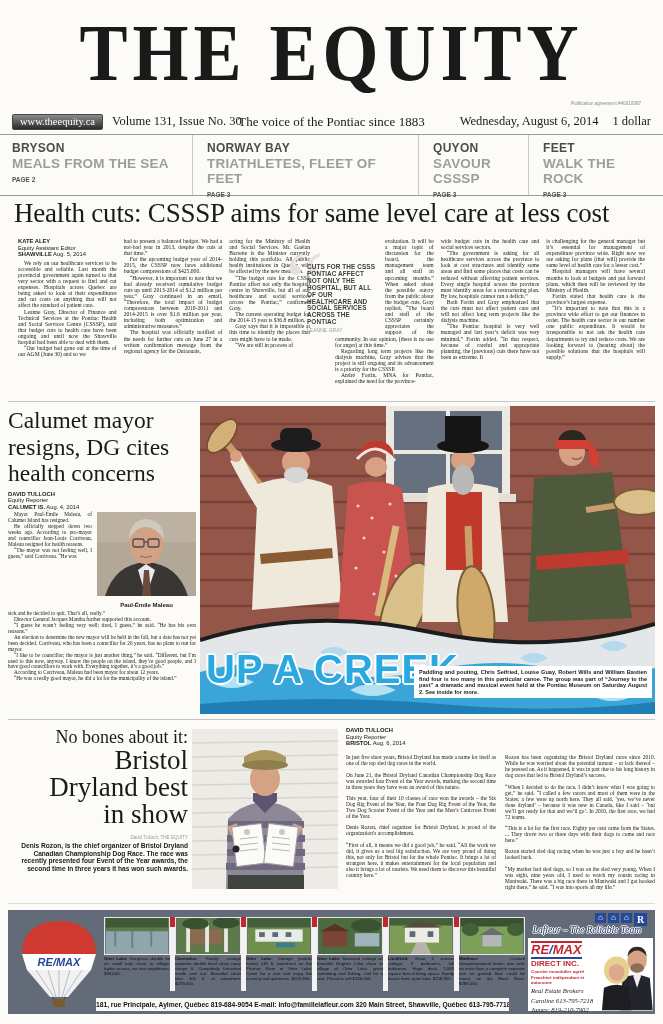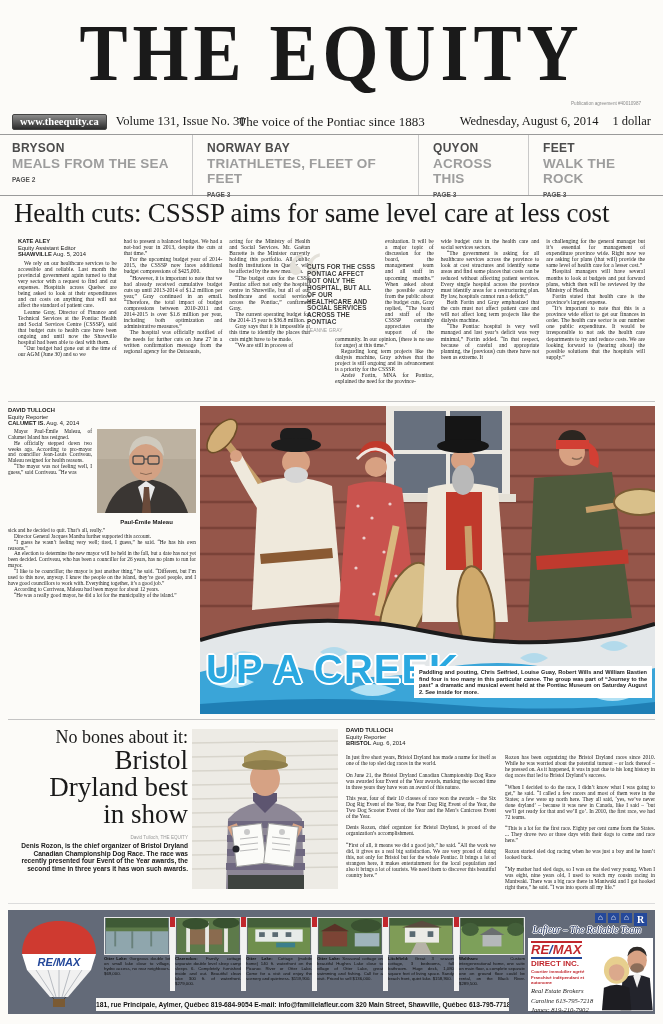--- a/index.html
+++ b/index.html
@@ -9,21 +9,21 @@
   
   .masthead{position:absolute;top:16px;left:0;width:100%;text-align:center;}
   .masthead h1{margin:0;font-size:72px;line-height:74px;font-weight:700;letter-spacing:5px;
                transform:scaleY(1.12);font-family:"Liberation Serif",serif;}
   .pubagree{position:absolute;top:101px;right:22px;font-size:4.6px;color:#8a8a8a;font-family:"Liberation Sans",sans-serif;}
 
   
   .infobar{position:absolute;top:112px;left:12px;right:12px;height:19px;display:flex;align-items:center;font-size:12.5px;}
   .ib-left{display:flex;align-items:center;gap:9px;}
   .webbadge{background:linear-gradient(#8c8c8c,#2b2b2b);color:#fff;font-size:10.5px;padding:1px 7px 2px;
-            border-radius:2px;border:1px solid #444;font-family:"Liberation Serif",serif;font-weight:bold;}
+            border-radius:2px;border:1px solid #444;font-family:"Liberation Serif",serif;}
   .ib-center{position:absolute;left:0;right:0;text-align:center;font-size:13px;pointer-events:none;}
   .ib-right{margin-left:auto;display:flex;gap:14px;font-size:12.5px;}
 
   
   .teasers{position:absolute;top:134px;left:0;right:0;height:60px;display:flex;
            border-top:1px solid #9a9a9a;border-bottom:1px solid #9a9a9a;}
   .teaser{padding:6px 12px 0;box-sizing:border-box;}
   .teaser+.teaser{border-left:1px solid #c9c9c9;padding-left:14px;}
   .tplace{font-family:"Liberation Sans",sans-serif;font-weight:bold;color:#4c4c4c;font-size:12px;letter-spacing:.3px;}
   .tsub{font-family:"Liberation Sans",sans-serif;font-weight:bold;color:#9d9d9d;font-size:13.5px;letter-spacing:.2px;margin-top:1px;}
@@ -136,21 +136,21 @@
       <div class="tsub">MEALS FROM THE SEA</div>
       <div class="tpage">PAGE 2</div>
     </div>
     <div class="teaser" style="width:226px">
       <div class="tplace">NORWAY BAY</div>
       <div class="tsub">TRIATHLETES, FLEET OF FEET</div>
       <div class="tpage">PAGE 3</div>
     </div>
     <div class="teaser" style="width:110px">
       <div class="tplace">QUYON</div>
-      <div class="tsub">ACROSS THIS</div>
+      <div class="tsub">SAVOUR CSSSP</div>
       <div class="tpage">PAGE 3</div>
     </div>
     <div class="teaser" style="width:135px">
       <div class="tplace">FEET</div>
       <div class="tsub">WALK THE ROCK</div>
       <div class="tpage">PAGE 3</div>
     </div>
   </div>
 
   <div class="mainhead">Health cuts: CSSSP aims for same level care at less cost</div>
@@ -201,20 +201,21 @@
       <p class="noind">is challenging for the general manager but it’s essential for management of expenditure province wide. Right now we are asking for plans (that will) provide the same level of health care for a lesser cost.”</p>
       <p>Hospital managers will have several months to look at budgets and put forward plans, which then will be reviewed by the Ministry of Health.</p>
       <p>Fortin stated that health care is the province’s largest expense.</p>
       <p>“It’s important to note that this is a province wide effort to get our finances in order. The health care sector is our number one public expenditure. It would be irresponsible to not ask the health care departments to try and reduce costs. We are looking forward to (hearing about) the possible solutions that the hospitals will supply.”</p>
     </div>
   </div>
 
   <div class="rule" style="top:401px"></div>
 
   <div class="calumet">
+    <h2>Calumet mayor resigns, DG cites health concerns</h2>
     <div class="byline">
       <span class="b">DAVID TULLOCH</span><br>
       <span>Equity Reporter</span><br>
       <span class="b">CALUMET IS.</span><span> Aug. 4, 2014</span>
     </div>
     <div class="calflex">
       <div class="caltext smalltext">
         <p>Mayor Paul-Émile Maleau, of Calumet Island has resigned.</p>
         <p>He officially stepped down two weeks ago. According to pro-mayor and councillor Jean-Louis Corriveau, Maleau resigned for health reasons.</p>
         <p>“The mayor was not feeling well, I guess,” said Corriveau. “He was</p>

